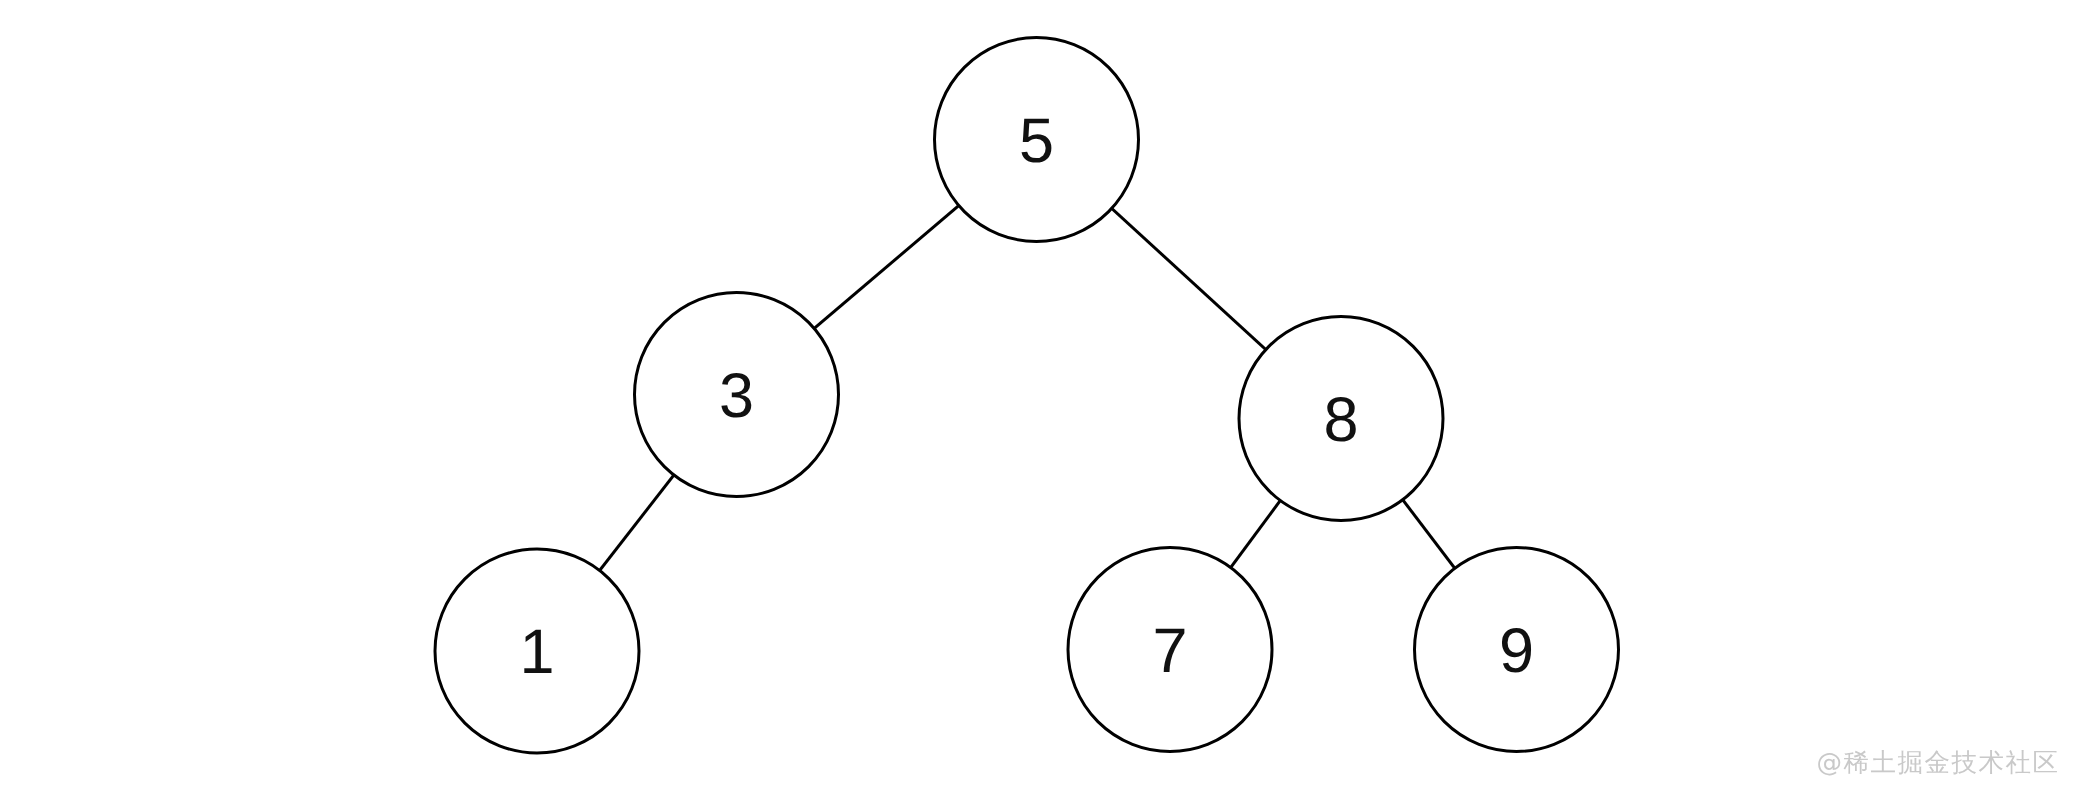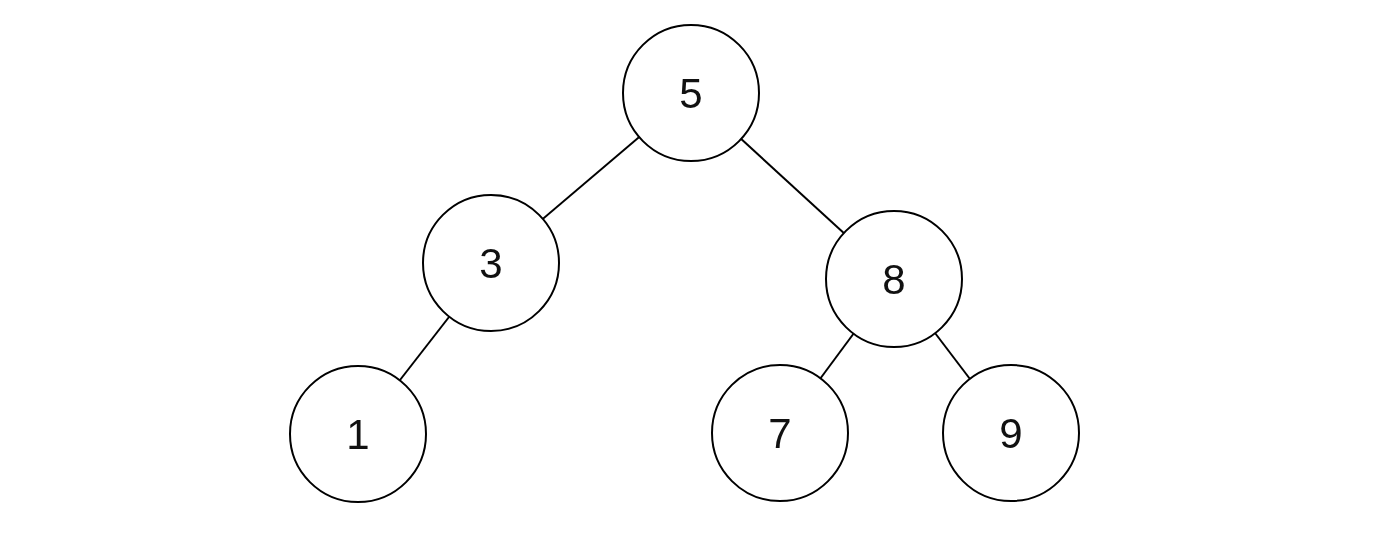--- a/index.html
+++ b/index.html
@@ -64,13 +64,14 @@
       </g>
       <g>
         <circle cx="780" cy="433" r="68" fill="#ffffff" stroke="#000000" stroke-width="2"></circle>
         <text x="780" y="433" dy="0.35em" text-anchor="middle" class="node-label" fill="#111111">7</text>
       </g>
       <g>
         <circle cx="1011" cy="433" r="68" fill="#ffffff" stroke="#000000" stroke-width="2"></circle>
         <text x="1011" y="433" dy="0.35em" text-anchor="middle" class="node-label" fill="#111111">9</text>
       </g>
     </svg>
+  <div class="watermark" style="color: rgb(201, 201, 201);">@稀土掘金技术社区</div>
 </div>
 
 </body></html>

